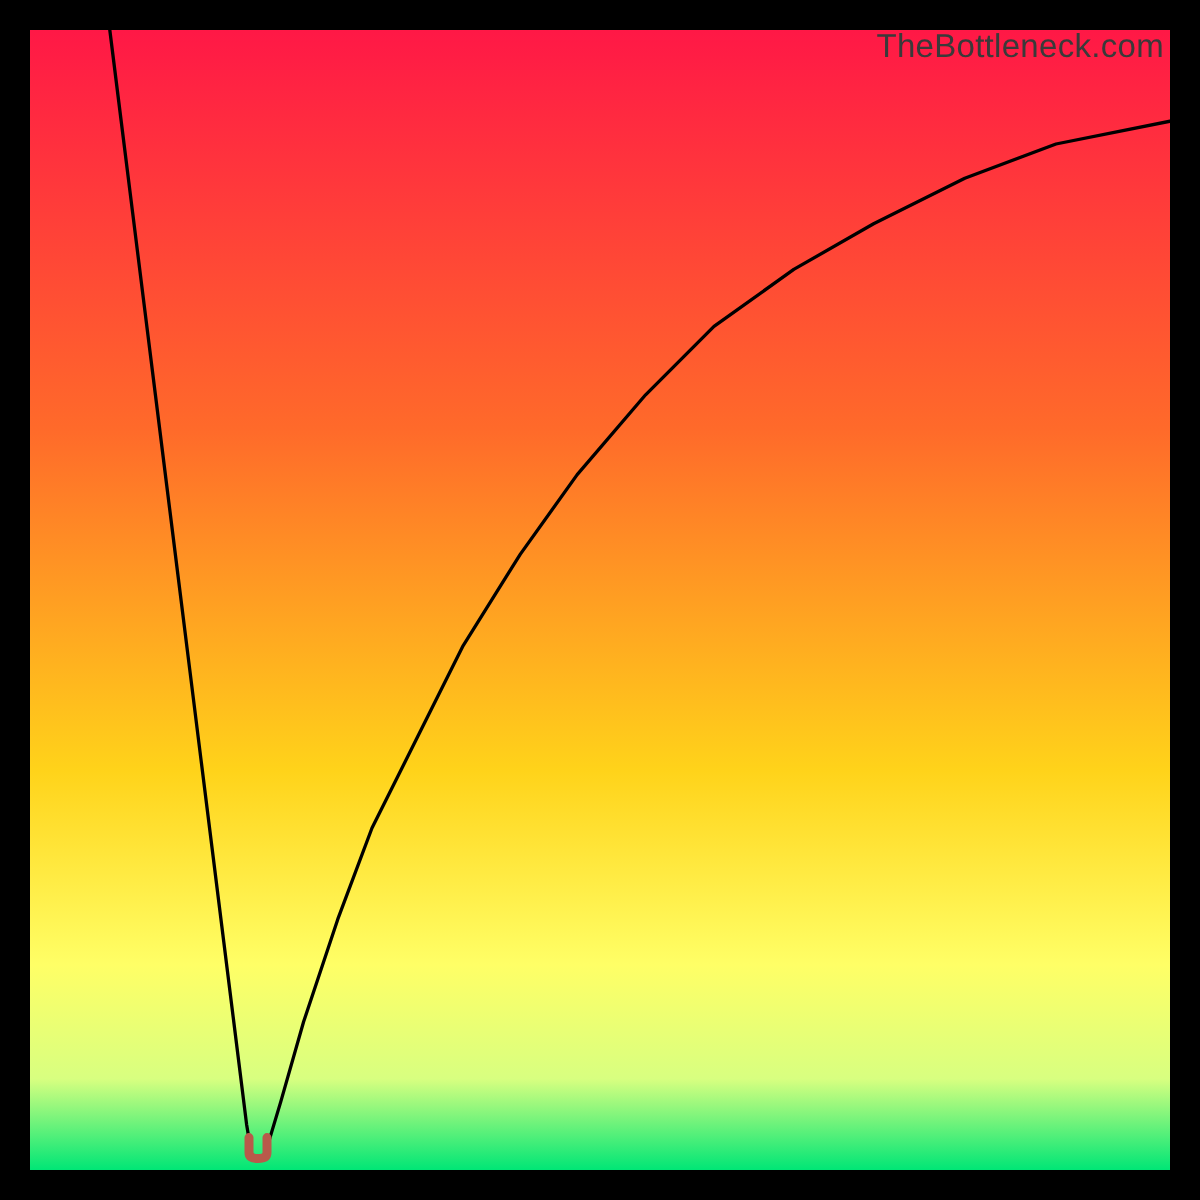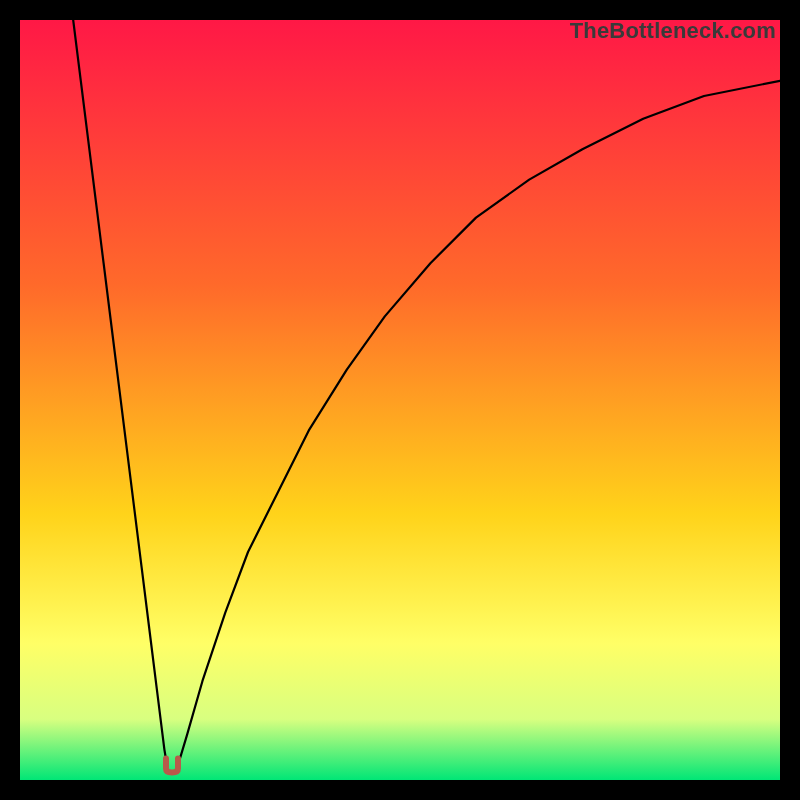--- a/index.html
+++ b/index.html
@@ -18,21 +18,21 @@
     width: 760px;
     height: 760px;
     background: #000;
   }
   .watermark {
     position: absolute;
     top: -2px;
     right: 4px;
     color: #3a3a3a;
     font-size: 22px;
-    font-weight: 700;
+    font-weight: 400;
     letter-spacing: 0.2px;
     user-select: none;
     z-index: 3;
   }
   svg.plot {
     position: absolute;
     left: 0;
     top: 0;
     width: 760px;
     height: 760px;

